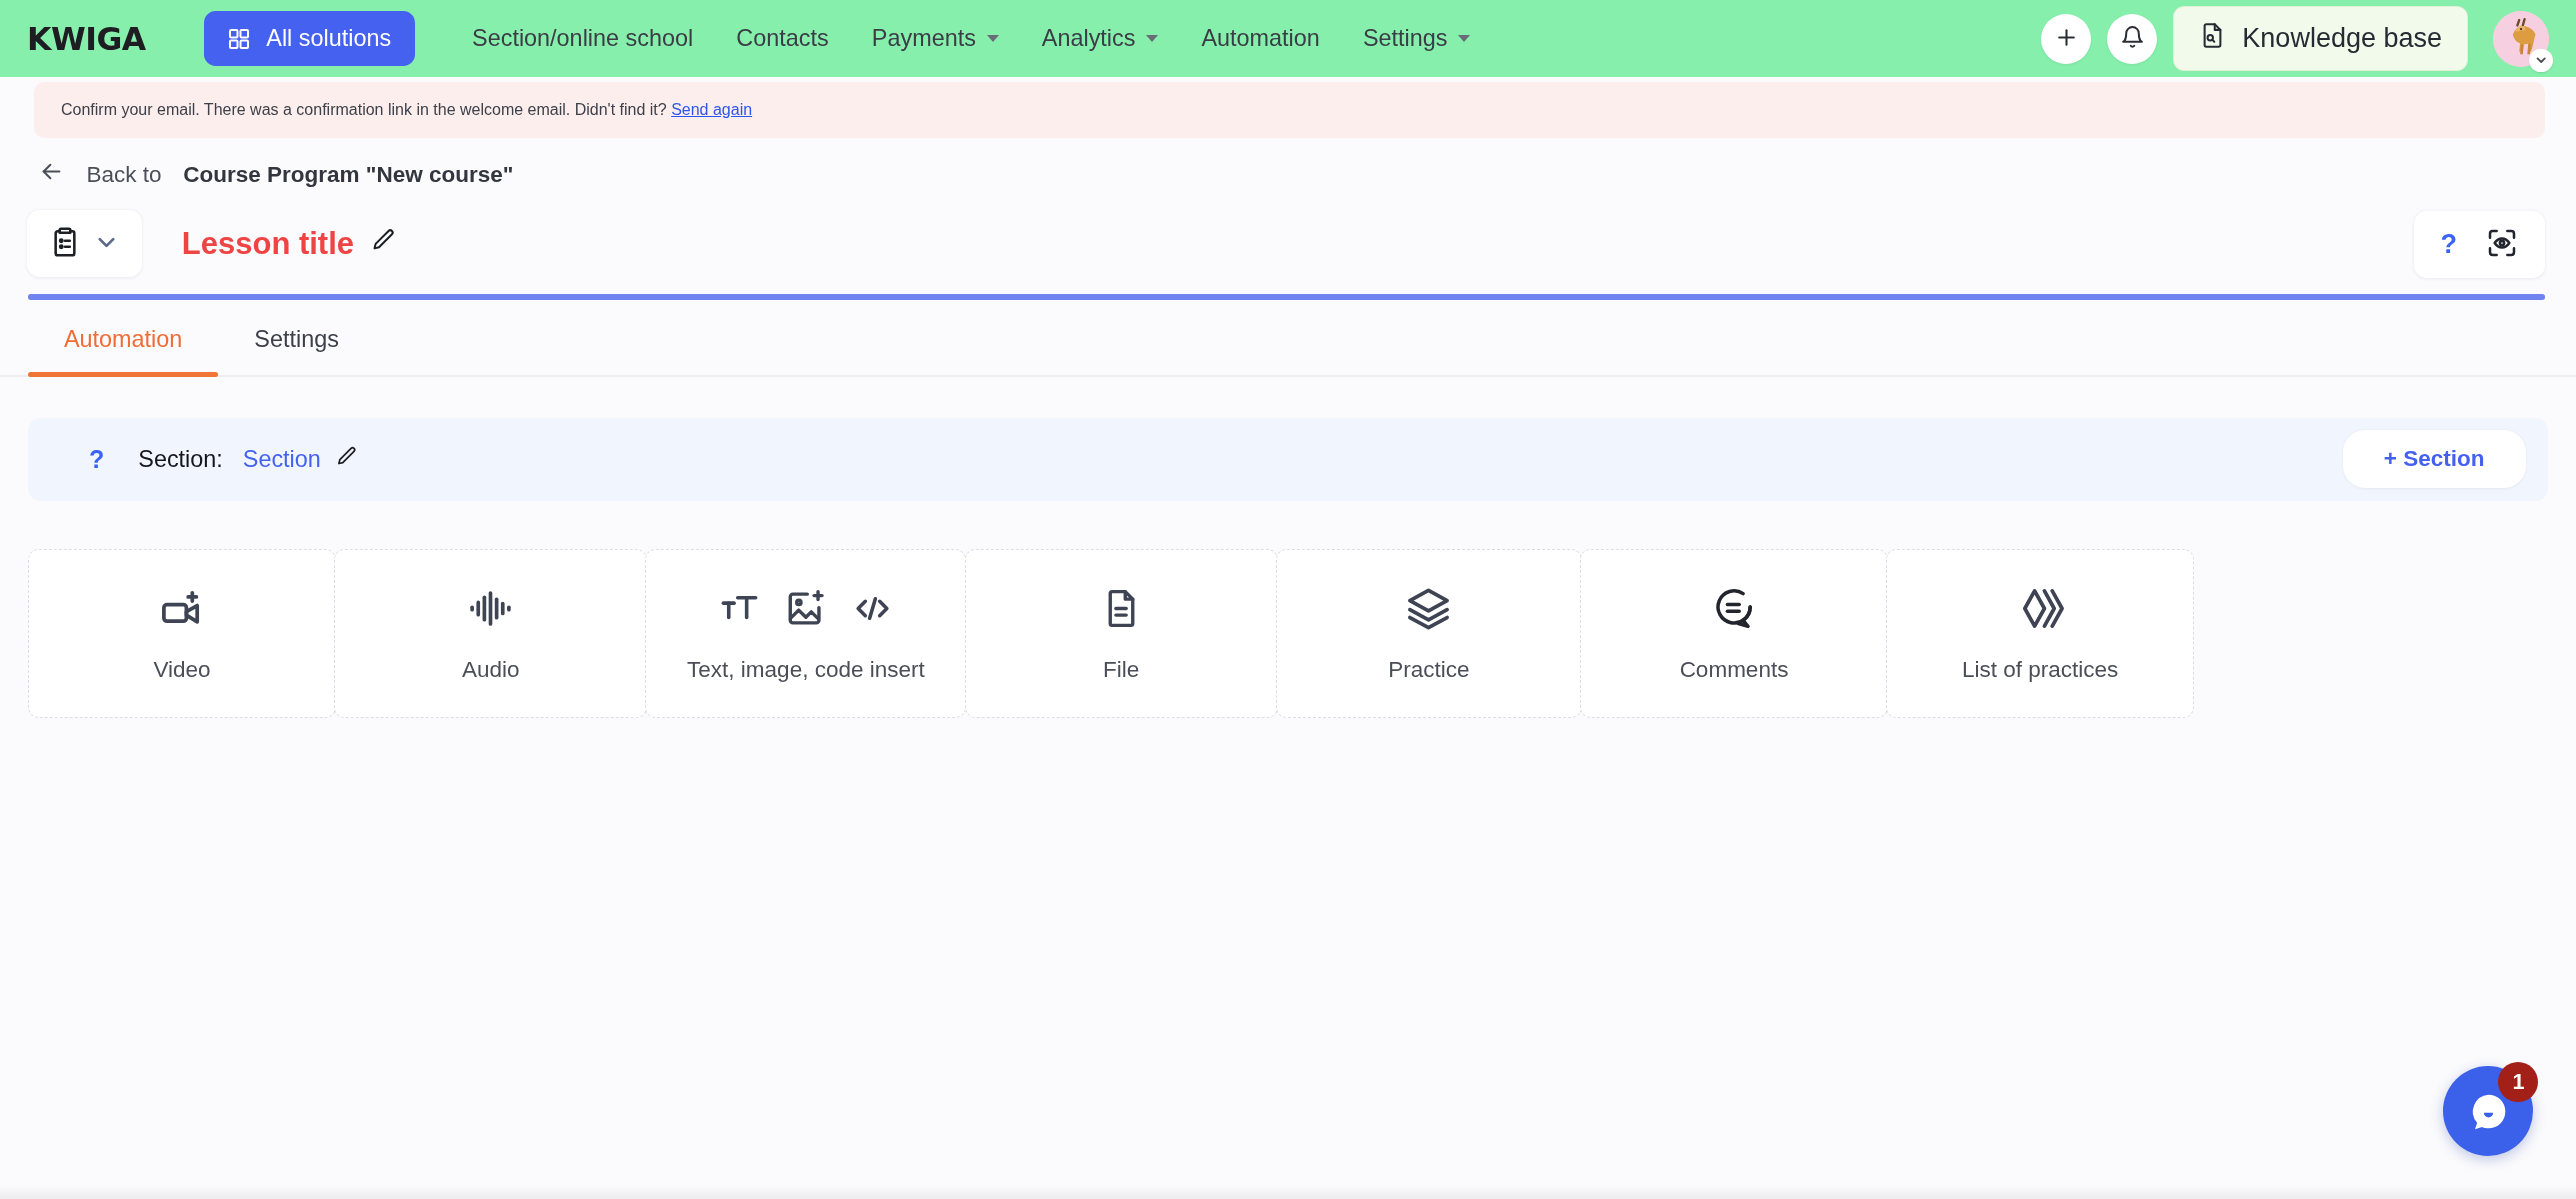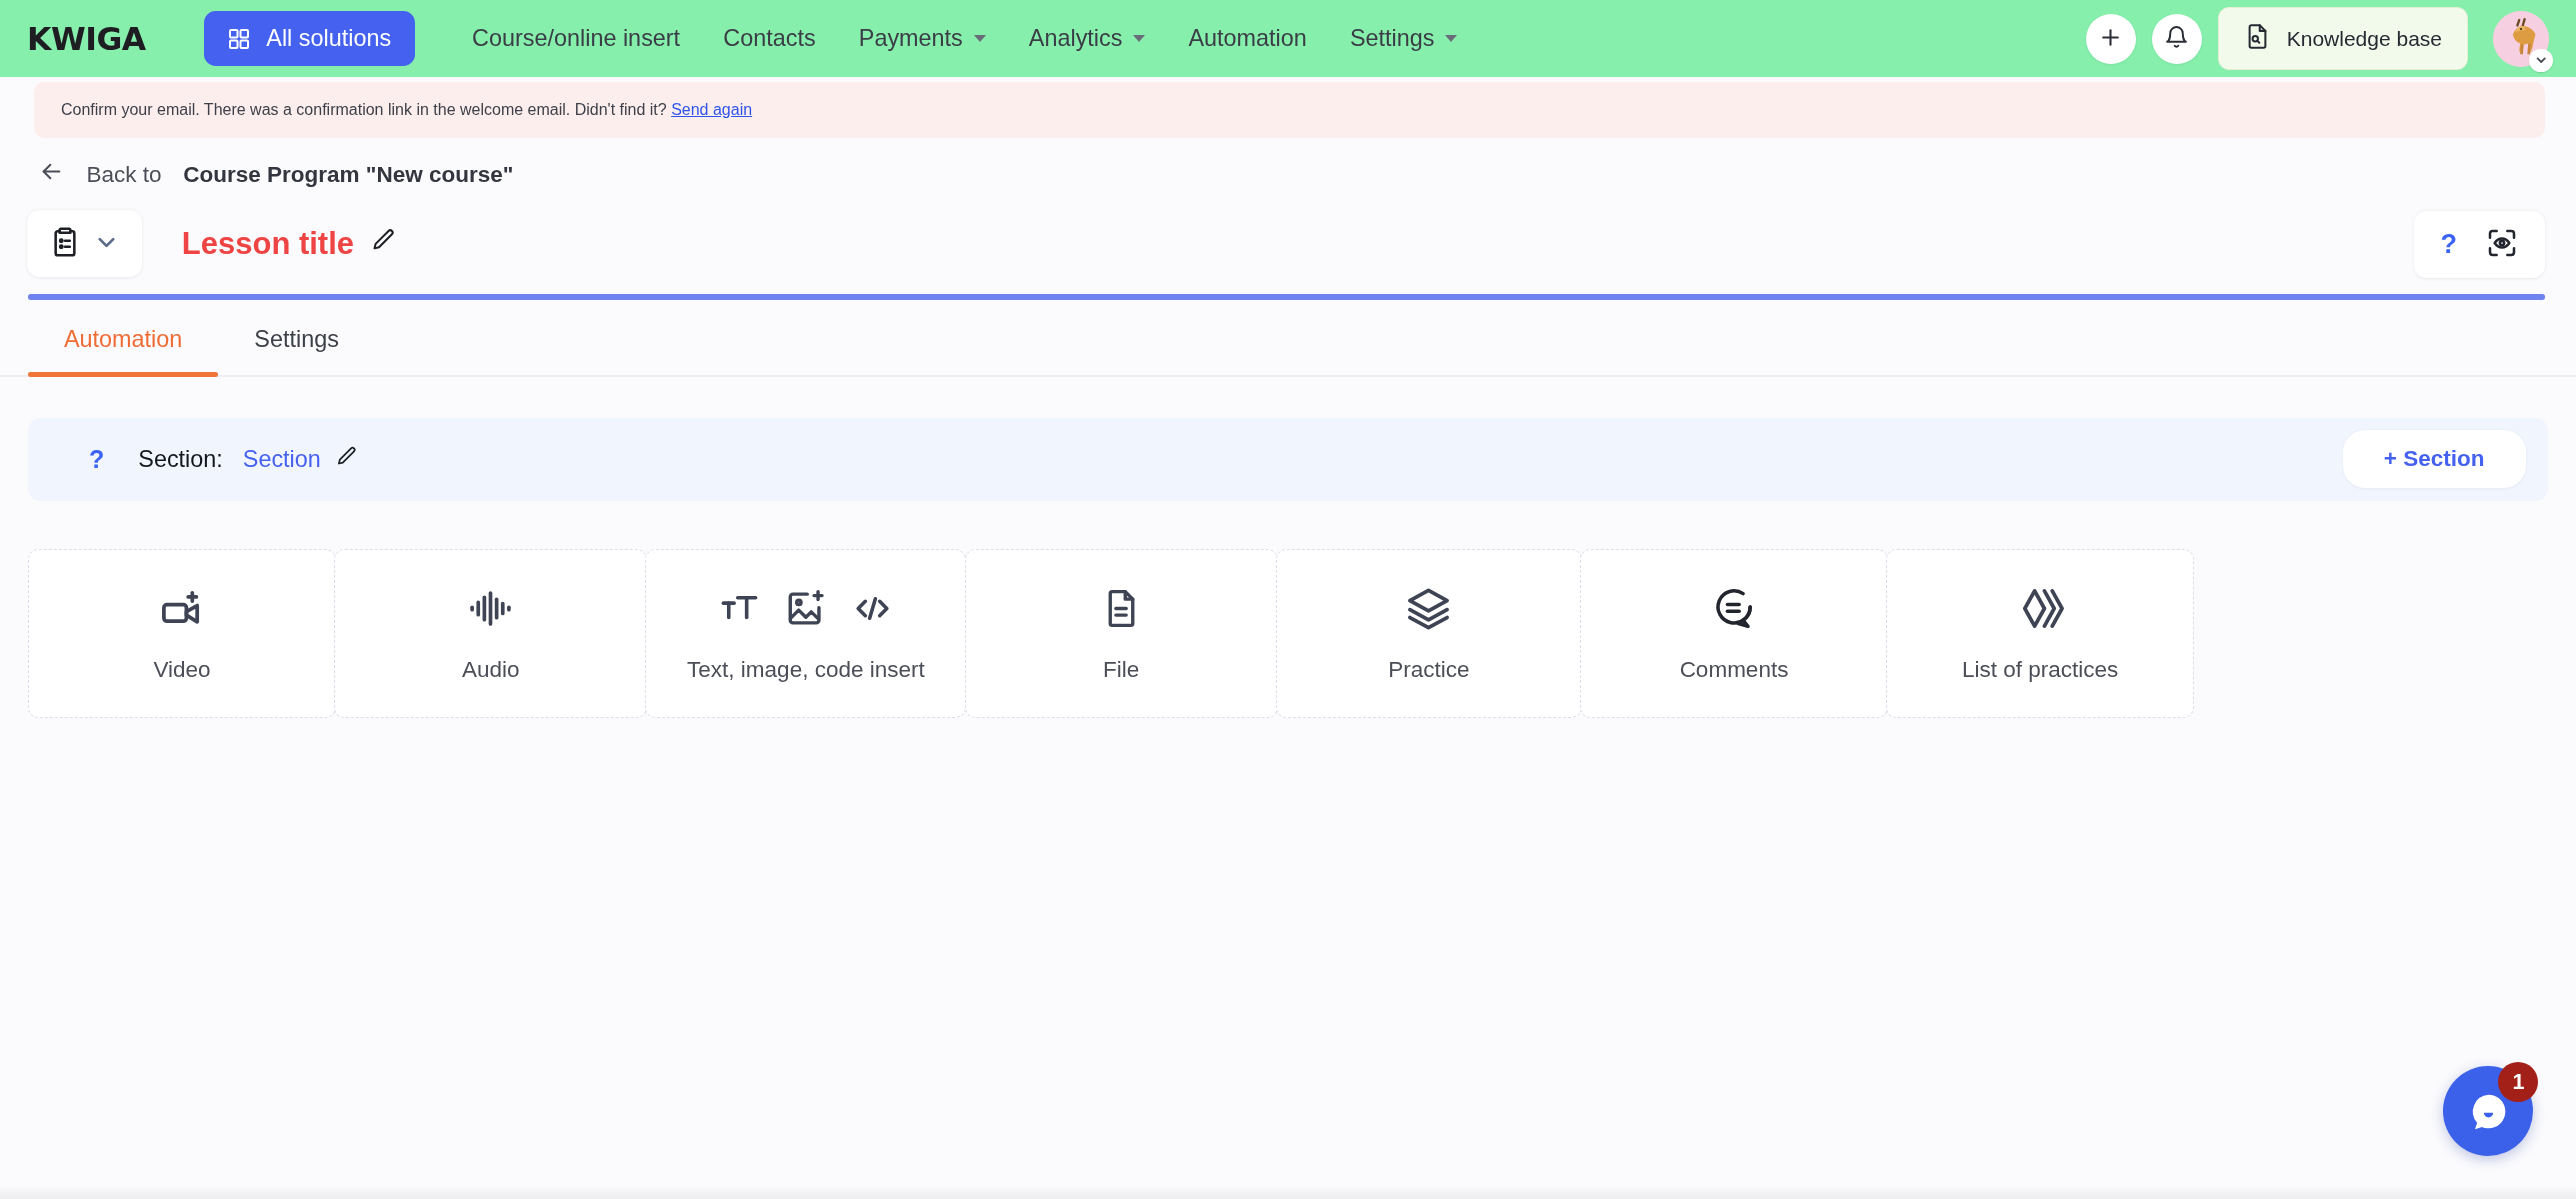--- a/index.html
+++ b/index.html
@@ -54,21 +54,21 @@
   }
   .circle-btn {
     width: 50px; height: 50px; border-radius: 50%;
     background: #fff; display: flex; align-items: center; justify-content: center;
     box-shadow: 0 0.9px 2.7px rgba(30,30,60,.07);
   }
   .kb-btn {
     display: flex; align-items: center; gap: 16px;
     background: #f2faec; border: 0.9px solid #e2f0d6;
     border-radius: 10.8px; padding: 14.4px 25px;
-    font-size: 21px; color: #262a33; white-space: nowrap;
+    font-size: 27px; color: #262a33; white-space: nowrap;
   }
   .avatar-wrap { position: relative; width: 56px; height: 56px; margin-left: 9px; }
   .avatar {
     width: 56px; height: 56px; border-radius: 50%;
     background: #f6cfe0; overflow: hidden;
     display: flex; align-items: flex-end; justify-content: center;
   }
   .avatar-caret {
     position: absolute; right: -3.6px; bottom: -5.4px;
     width: 23.4px; height: 23.4px; border-radius: 50%; background: #fff;
@@ -248,21 +248,21 @@
         <rect x="13.5" y="3" width="7.5" height="7.5" rx="1"></rect>
         <rect x="3" y="13.5" width="7.5" height="7.5" rx="1"></rect>
         <rect x="13.5" y="13.5" width="7.5" height="7.5" rx="1"></rect>
       </svg>
     </span>
     <span>All solutions</span>
   </div>
 
   <div class="nav-links">
     <div class="nav-link">
-      <span>Course/online insert</span>
+      <span>Section/online school</span>
     </div>
     <div class="nav-link">
       <span>Contacts</span>
     </div>
     <div class="nav-link">
       <span>Payments</span>
       <i class="caret"></i>
     </div>
     <div class="nav-link">
       <span>Analytics</span>

